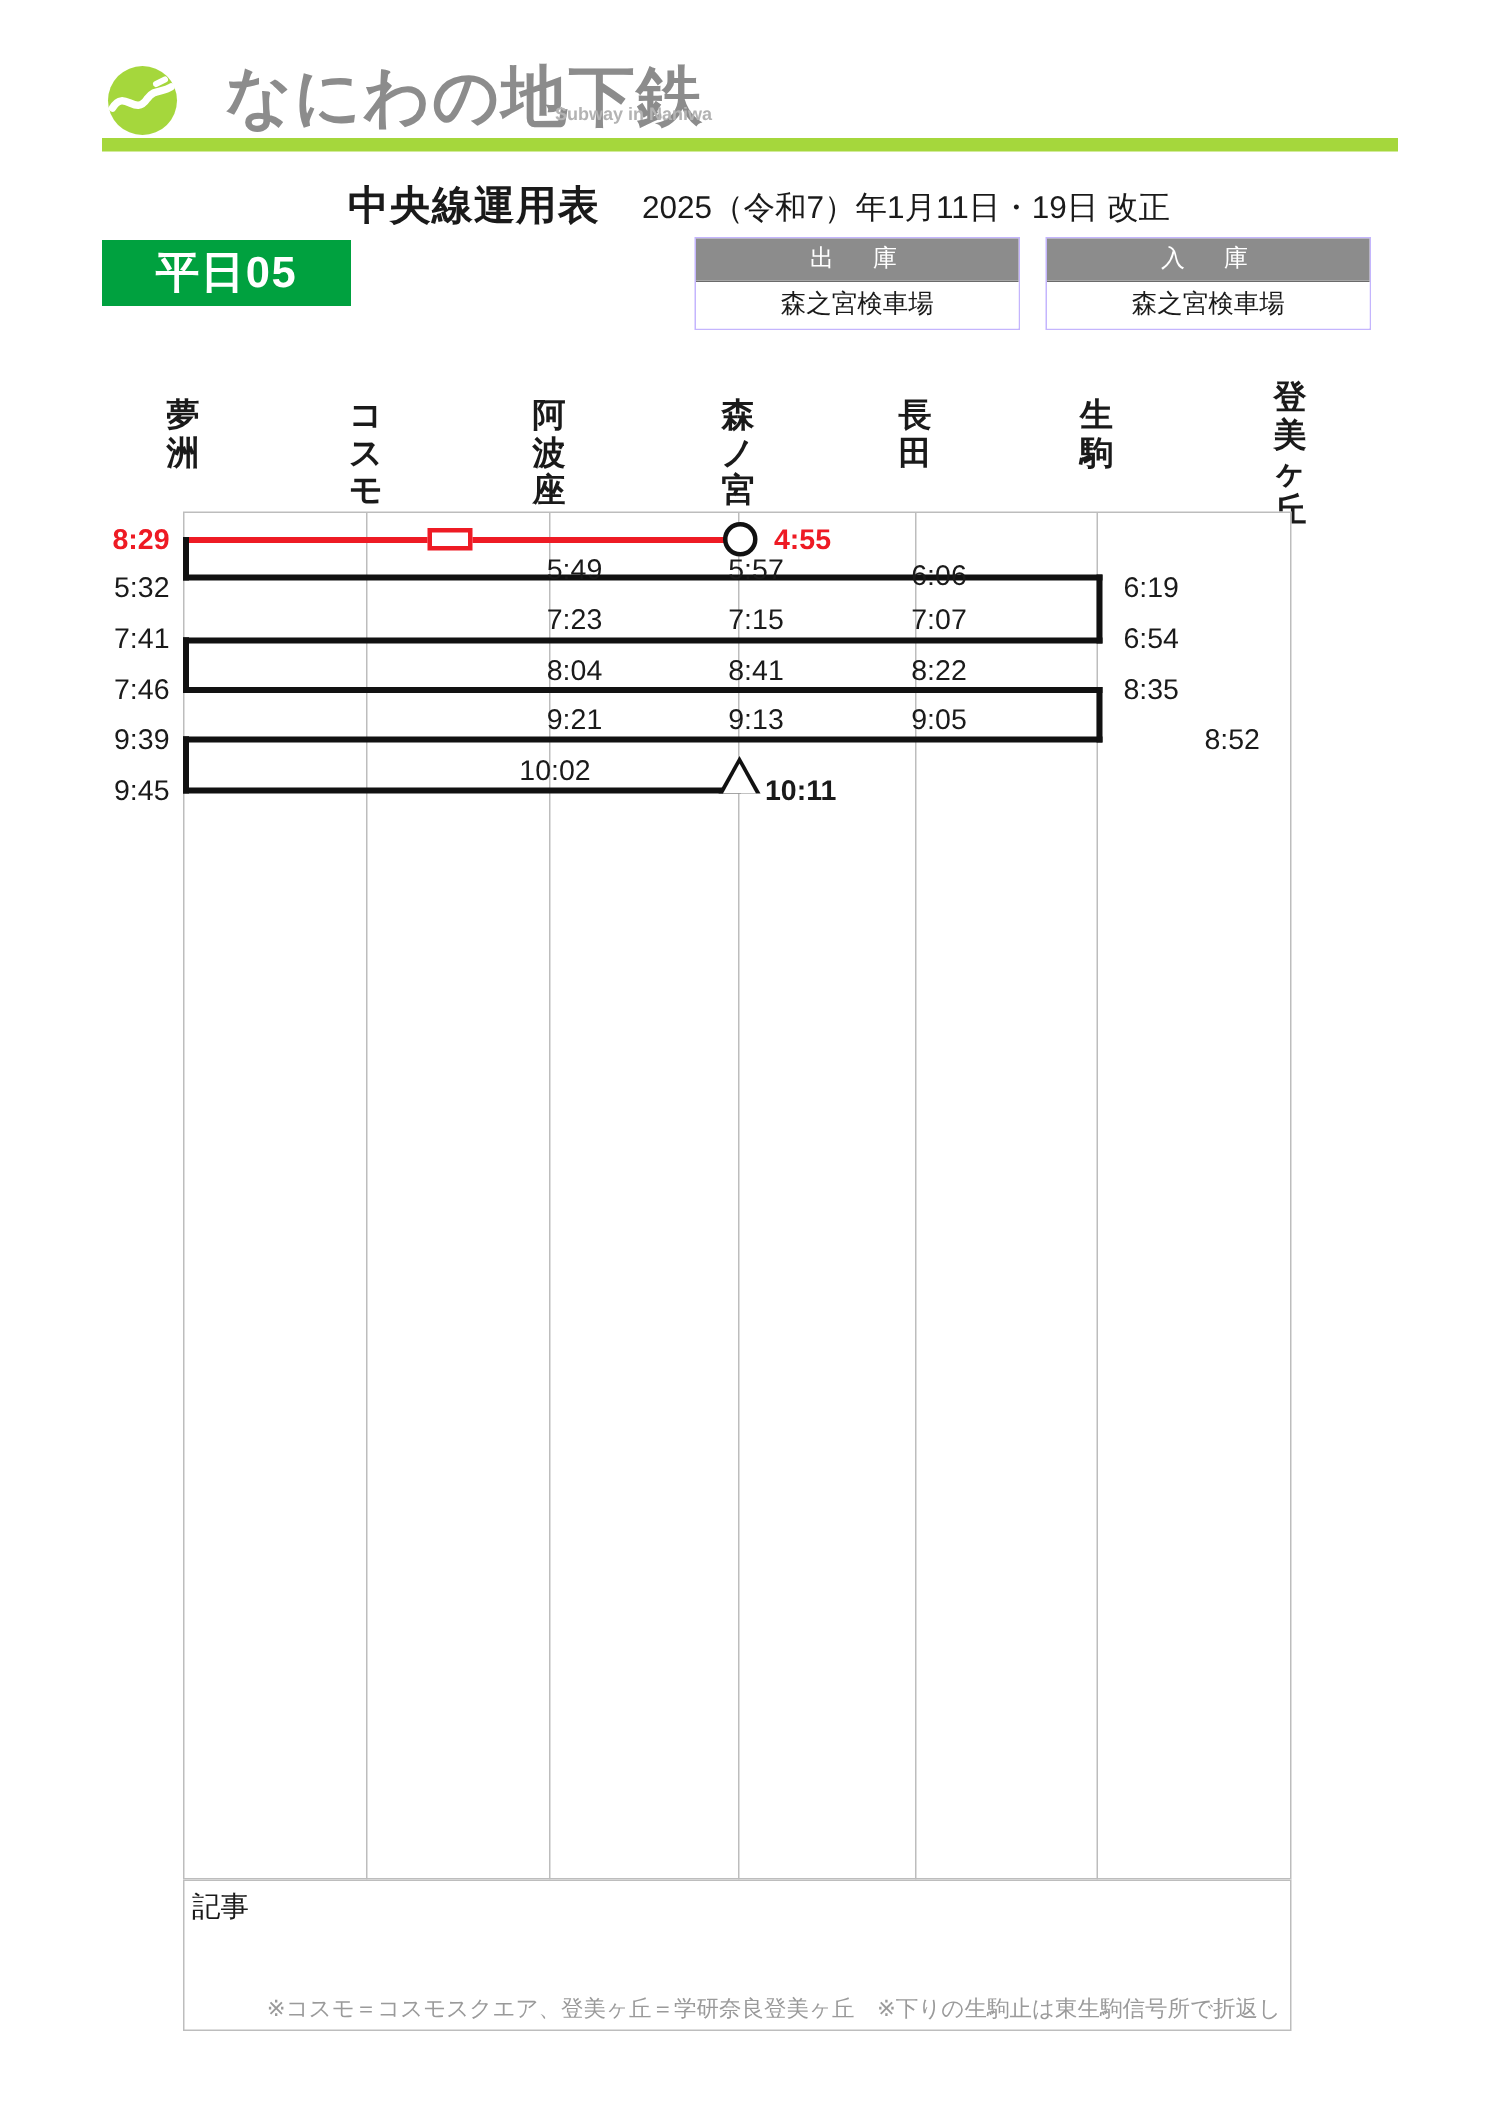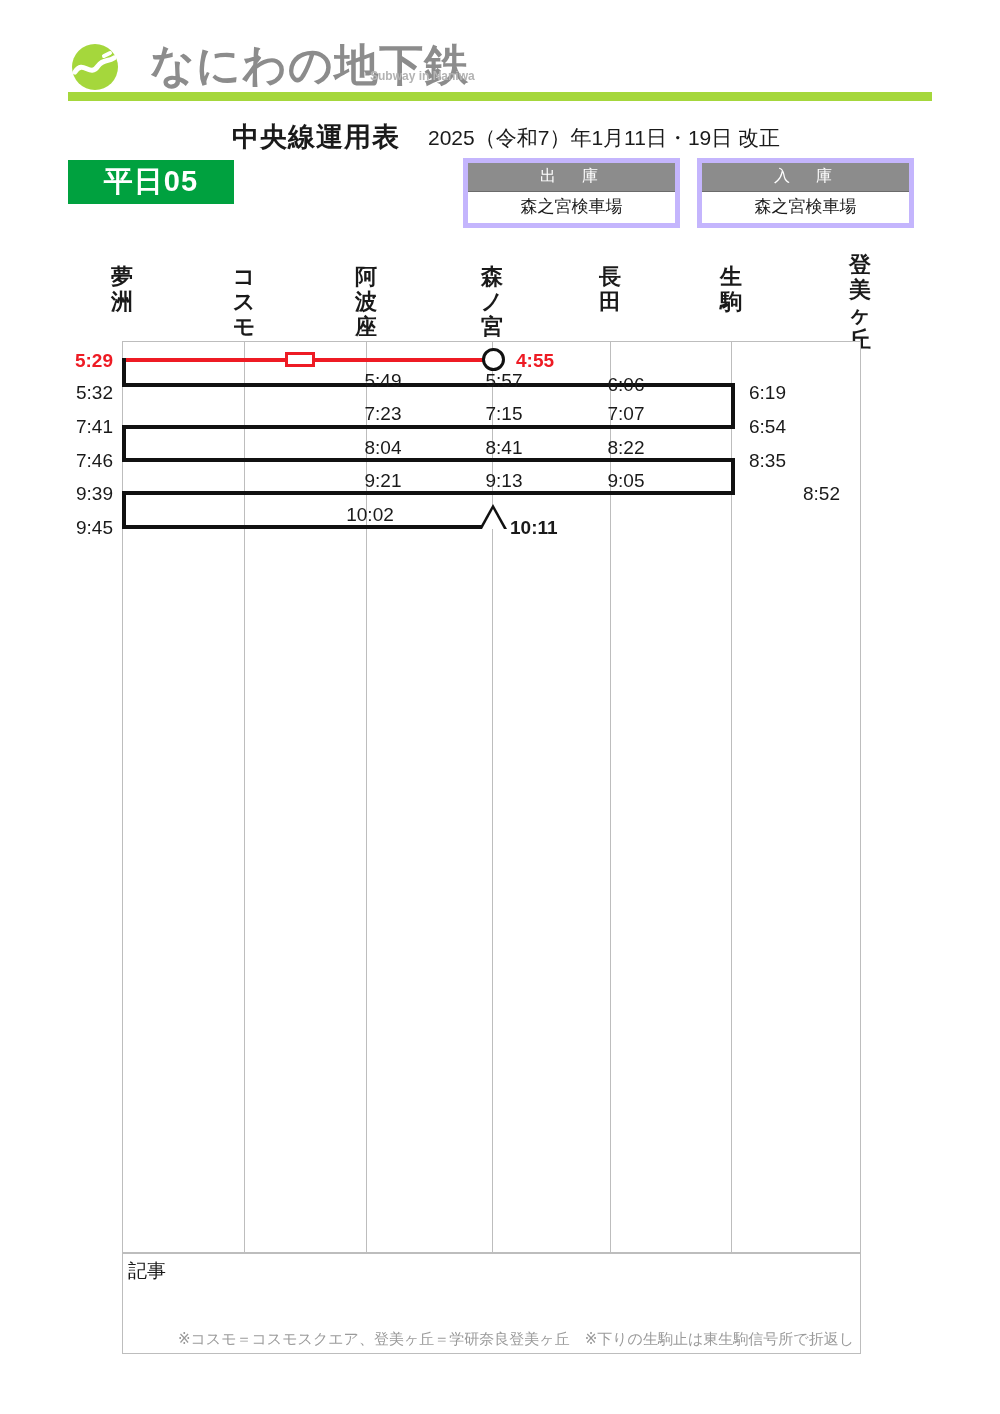--- a/index.html
+++ b/index.html
@@ -80,21 +80,21 @@
     font-weight: bold;
     display: flex;
     align-items: center;
     justify-content: center;
     letter-spacing: 1px;
   }
   .depot-box {
     position: absolute;
     top: 158px;
     width: 217px;
-    border: 5px solid #c4b5fd;
+    border: 1px solid #c4b5fd;
     box-sizing: border-box;
   }
   #depot-out-box { left: 463px; }
   #depot-in-box  { left: 697px; }
   .depot-head {
     background: #8c8c8c;
     color: #ffffff;
     font-size: 16px;
     text-align: center;
     padding: 3px 0 4px;
@@ -276,21 +276,21 @@
   <div class="grid-vline" style="left:243px;"></div>
   <div class="grid-vline" style="left:369px;"></div>
   <div class="grid-vline" style="left:487px;"></div>
   <div class="grid-vline" style="left:608px;"></div>
 </div>
 
 <div class="run-line red" style="left:122px; top:358px; width:372px;"></div>
 <div class="run-cap" style="left:122px; top:358px; width:4px; height:27px; background:#ee1b24;"></div>
 <div class="marker-rect" style="left:285px; top:352px;"></div>
 <div class="marker-circle" style="left:482px; top:348px;"></div>
-<div class="time-label red r" style="left:113px; top:350px;">5:29</div>
+<div class="time-label red r" style="left:113px; top:350px;">8:29</div>
 <div class="time-label red" style="left:516px; top:350px;">4:55</div>
 
 <div class="run-line" style="left:122px; top:383px; width:613px;"></div>
 <div class="run-cap" style="left:122px; top:358px; height:29px;"></div>
 <div class="time-label r" style="left:113px; top:382px;">5:32</div>
 <div class="time-label c" style="left:383px; top:370px;">5:49</div>
 <div class="time-label c" style="left:504px; top:370px;">5:57</div>
 <div class="time-label c" style="left:626px; top:374px;">6:06</div>
 <div class="time-label" style="left:749px; top:382px;">6:19</div>
 

